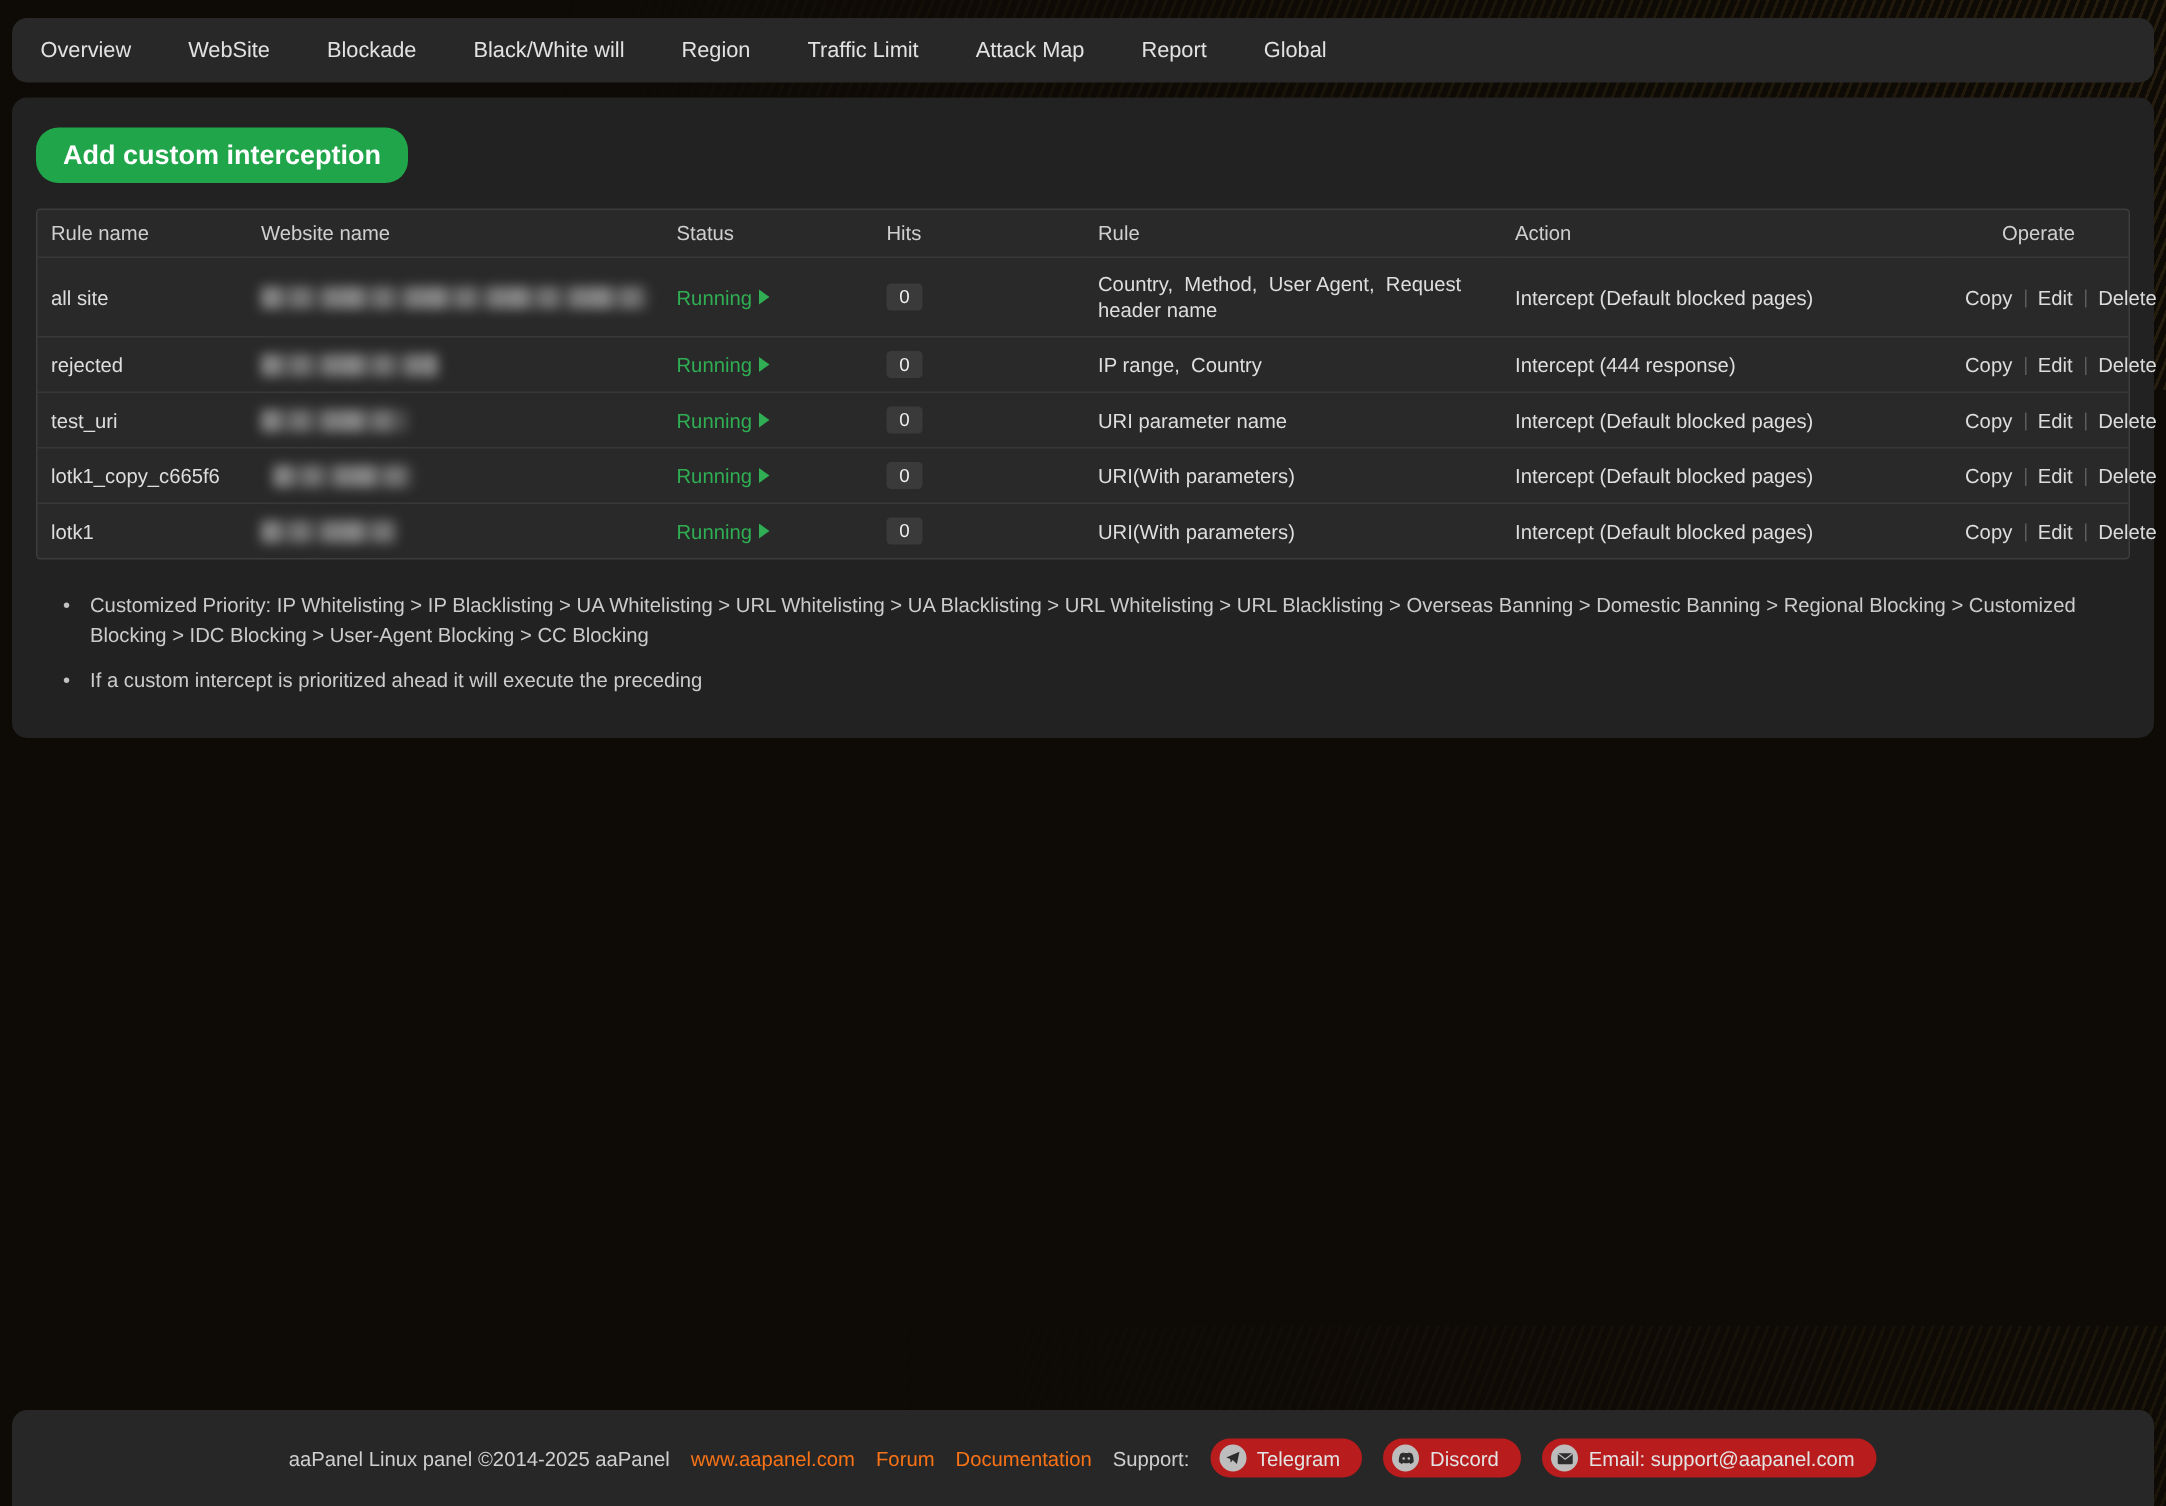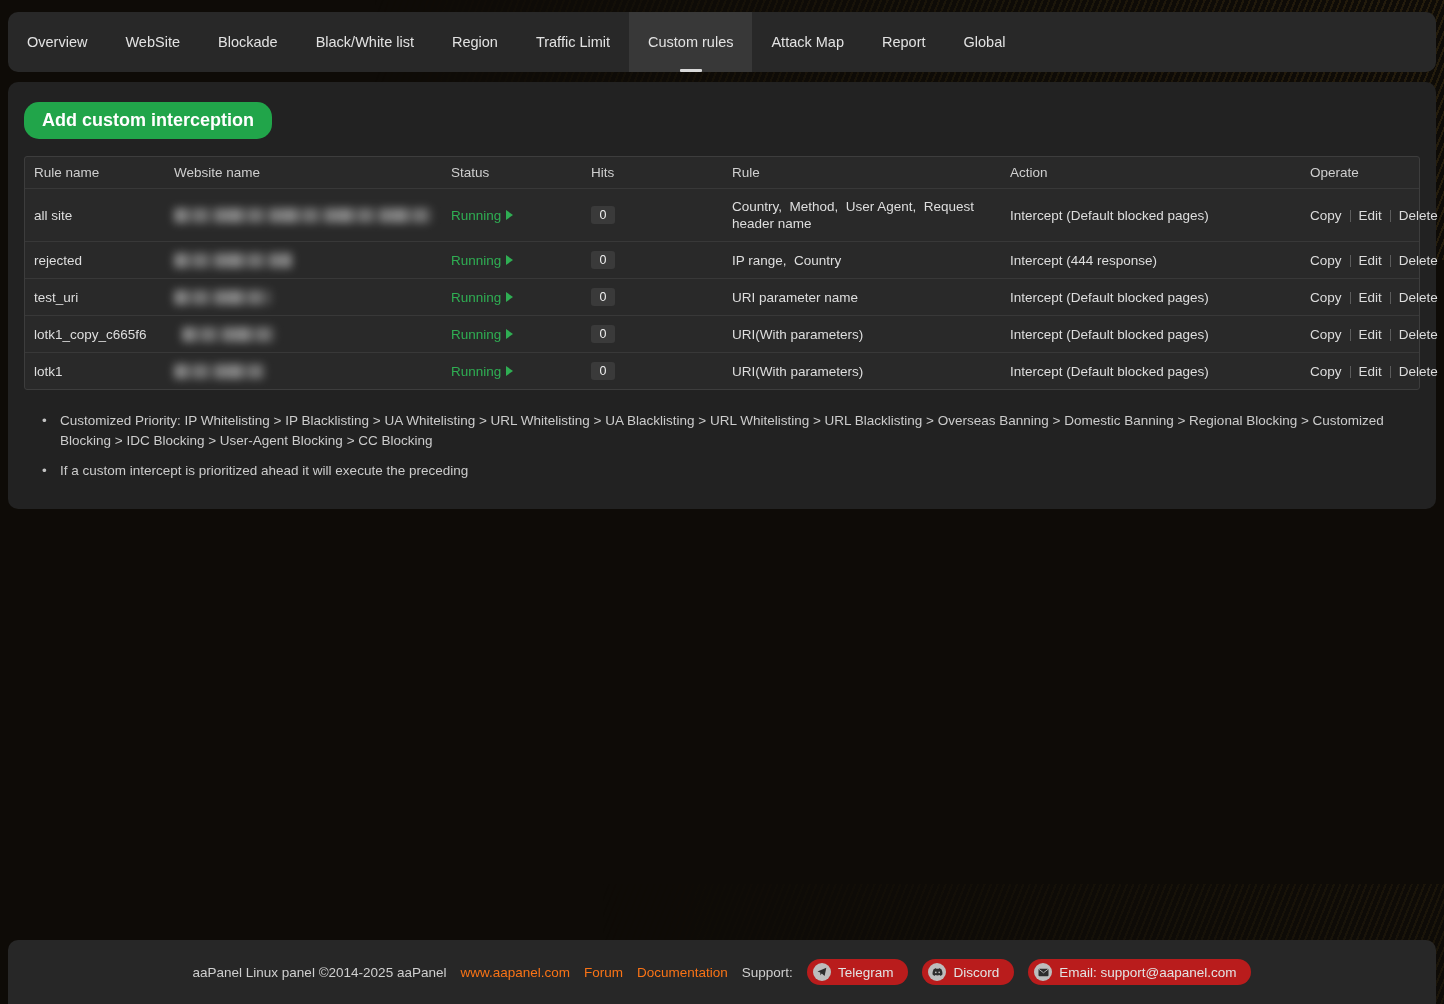--- a/index.html
+++ b/index.html
@@ -27,21 +27,21 @@
     mask-image:linear-gradient(to left, rgba(0,0,0,1) 0%, rgba(0,0,0,0) 60%);
     pointer-events:none;
   }
   .layer { position:relative; z-index:1; display:flex; flex-direction:column; height:100%; }
 
   
   .tabbar {
     margin:12px 8px 0 8px;
     background:#282828;
     border-radius:10px;
-    height:60px;
+    height:43px;
     display:flex; align-items:stretch;
     overflow:hidden;
   }
   .tab {
     display:flex; align-items:center;
     padding:0 19px;
     font-size:14.5px; color:#e2e2e2;
     cursor:pointer; position:relative;
     white-space:nowrap;
   }
@@ -78,21 +78,21 @@
   table.rule-table col.c-status   { width:140px; }
   table.rule-table col.c-hits     { width:141px; }
   table.rule-table col.c-rule     { width:278px; }
   table.rule-table col.c-action   { width:300px; }
   table.rule-table col.c-operate  { width:auto; }
   table.rule-table th {
     text-align:left; font-weight:normal;
     font-size:13.5px; color:#cfcfcf;
     padding:8px 9px;
   }
-  table.rule-table th.th-operate { text-align:left; padding-right:11px; }
+  table.rule-table th.th-operate { text-align:center; padding-right:11px; }
   table.rule-table td {
     font-size:13.5px; color:#dedede;
     padding:9px 9px;
     vertical-align:middle;
     border-top:1px solid #383838;
   }
   td.cell-rule { white-space:pre-wrap; line-height:17px; }
   td.cell-operate { white-space:nowrap; padding-right:11px; }
 
   .status-running { color:#2fae53; cursor:pointer;margin-top:22px; }
@@ -160,24 +160,23 @@
 </style>
 </head>
 <body>
 
 <div class="layer">
 
   <nav class="tabbar">
     <div class="tab">Overview</div>
     <div class="tab">WebSite</div>
     <div class="tab">Blockade</div>
-    <div class="tab">Black/White list</div>
+    <div class="tab">Black/White will</div>
     <div class="tab">Region</div>
     <div class="tab">Traffic Limit</div>
-    <div class="tab active">Custom rules</div>
     <div class="tab">Attack Map</div>
     <div class="tab">Report</div>
     <div class="tab">Global</div>
   </nav>
 
   <section class="panel">
 
     <button class="btn-add">Add custom interception</button>
 
     <div class="rule-table-wrap">

